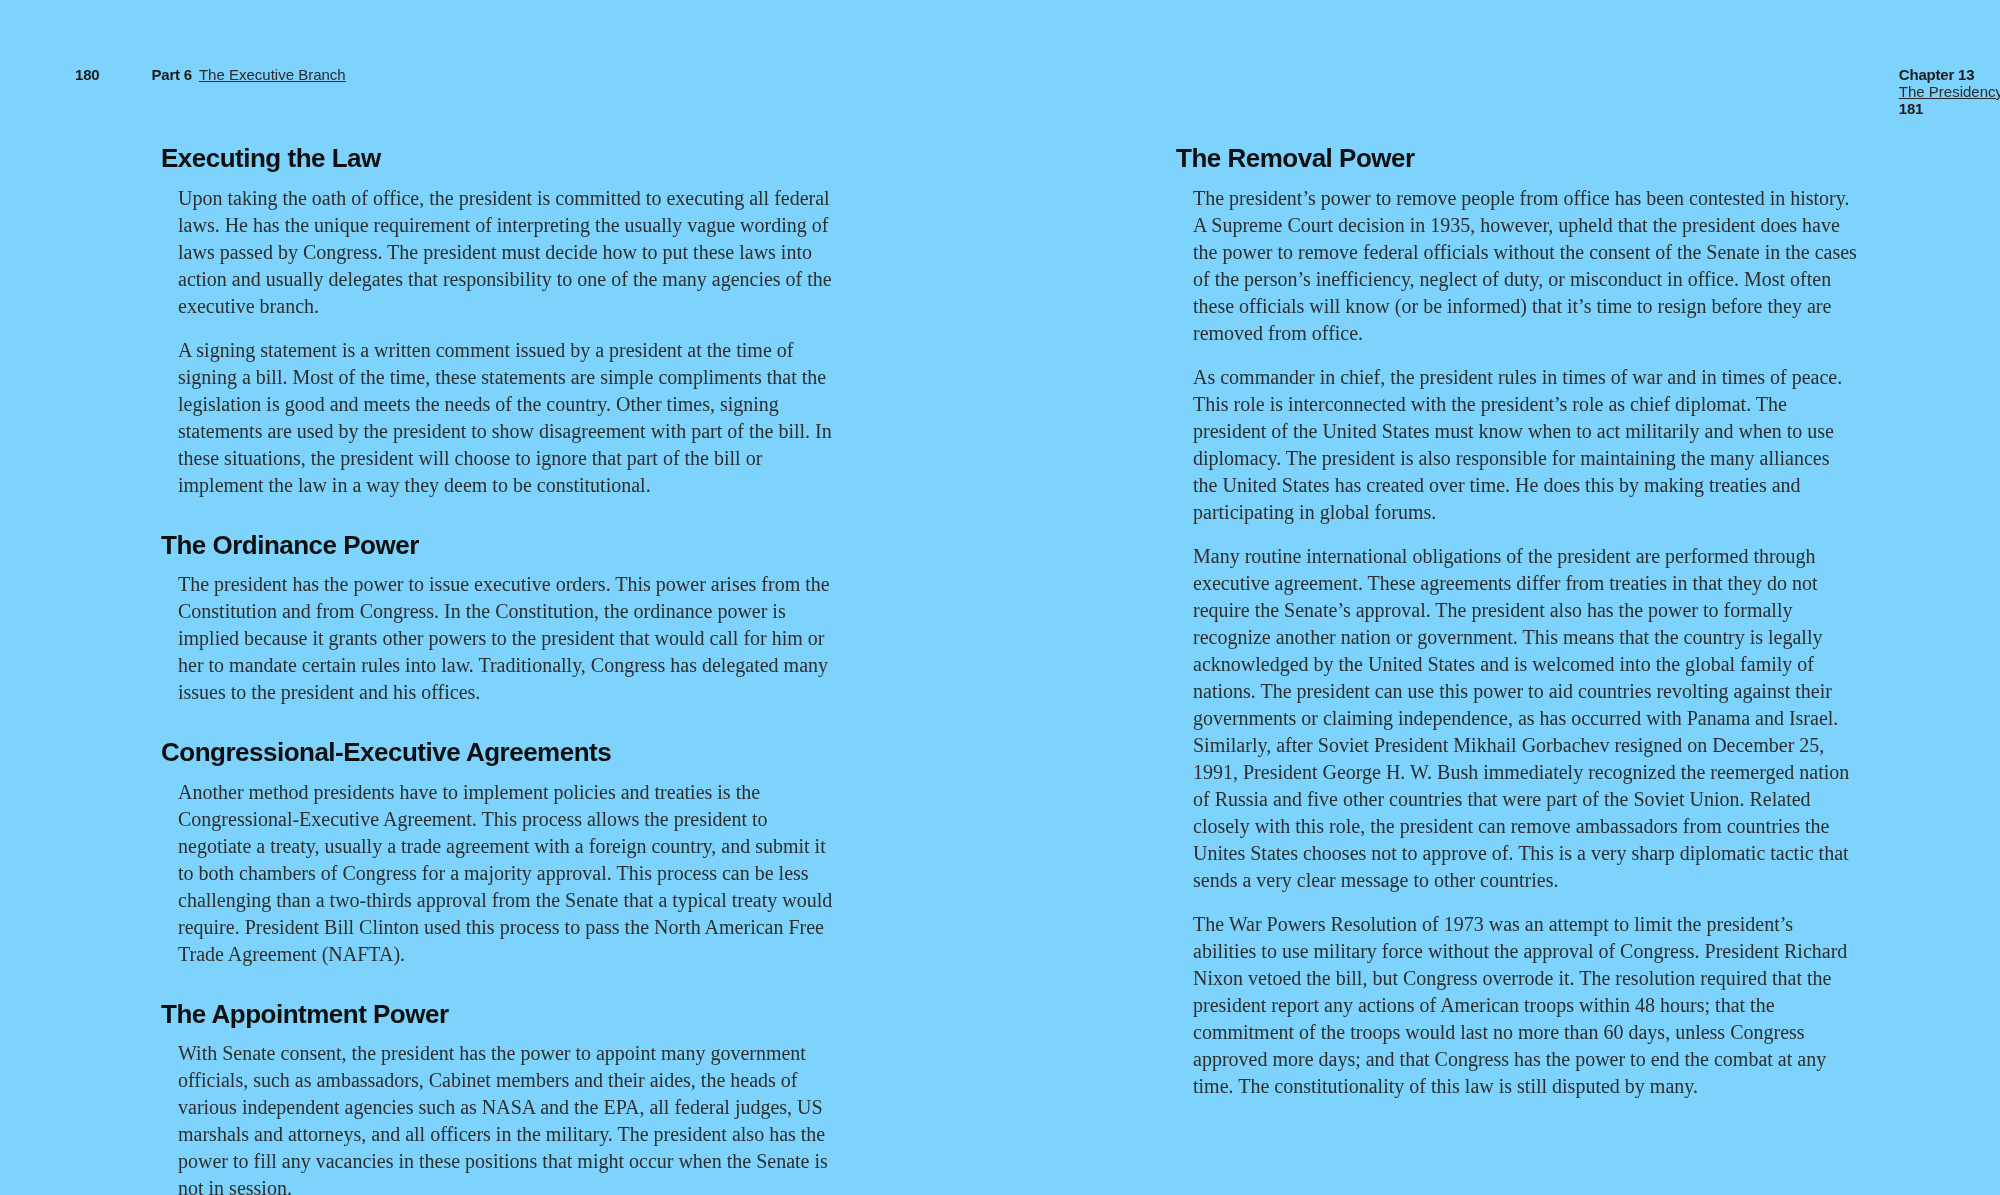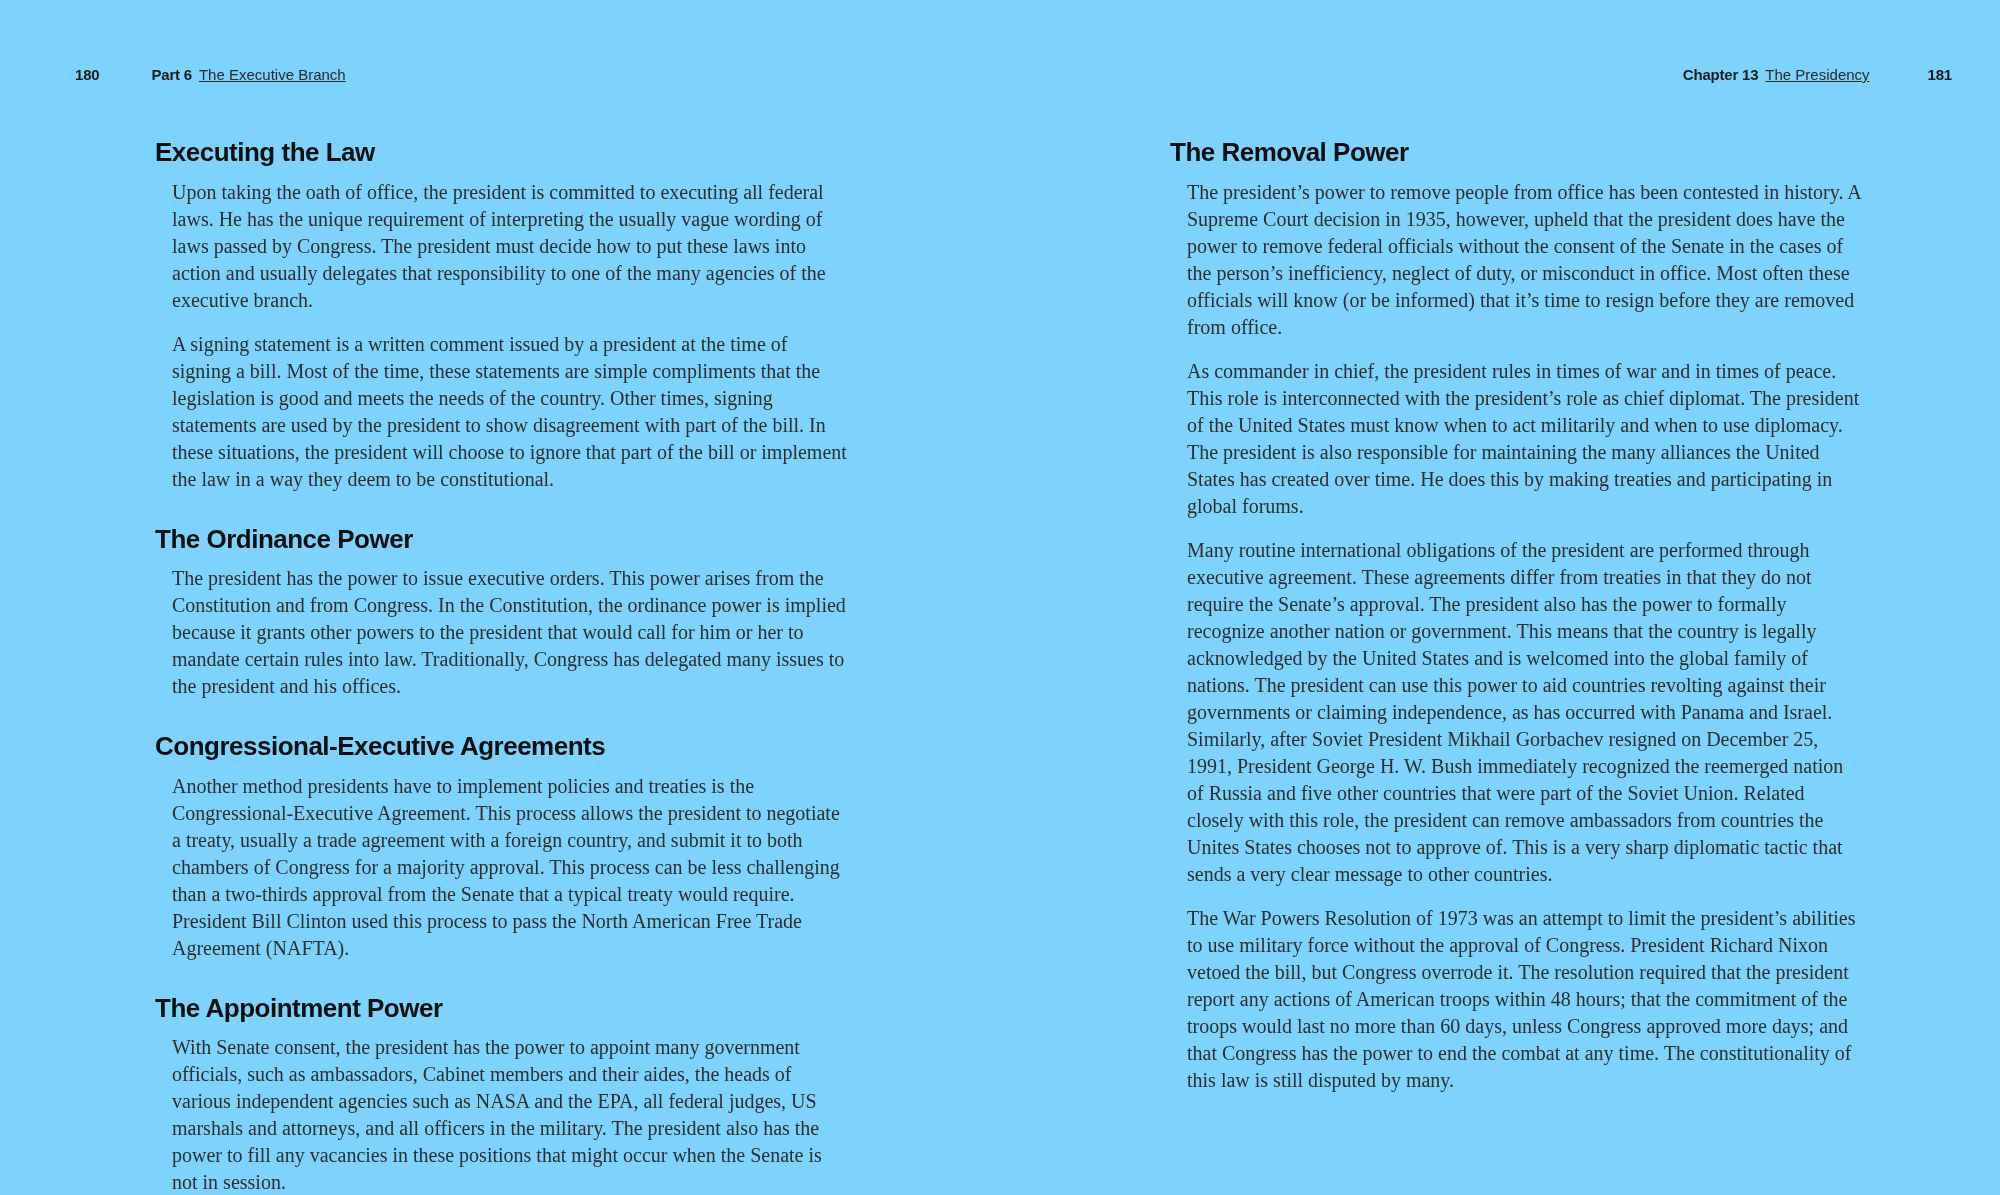--- a/index.html
+++ b/index.html
@@ -23,33 +23,33 @@
     color: #1c1c1c;
     display: flex;
     align-items: baseline;
     white-space: nowrap;
   }
   .running-head .page-num { font-weight: 700; letter-spacing: -0.2px; }
   .running-head .rh-label { font-weight: 700; letter-spacing: -0.2px; }
   .running-head .rh-title { font-weight: 400; color: #2a2a2a; margin-left: 7px; text-decoration: underline; }
   .rh-left { left: 75px; }
   .rh-left .page-num { margin-right: 52px; }
-  .rh-right { right: 48px; }
+  .rh-right { right: 48px; flex-direction: column; }
   .rh-right .page-num { margin-left: 58px; }
 
   
   .page-col {
     position: absolute;
     top: 138px;
     width: 694px;
   }
   .page-left-col { left: 155px; }
   .page-right-col { left: 1170px; }
 
-  section { margin: 0; }
+  section { margin: 6px; }
 
   h2.section-heading {
     font-family: "Liberation Sans", sans-serif;
     font-weight: 700;
     font-size: 26px;
     line-height: 1.1;
     letter-spacing: -0.5px;
     color: #0f0f0f;
     margin: 32px 0 12px 0;
   }

